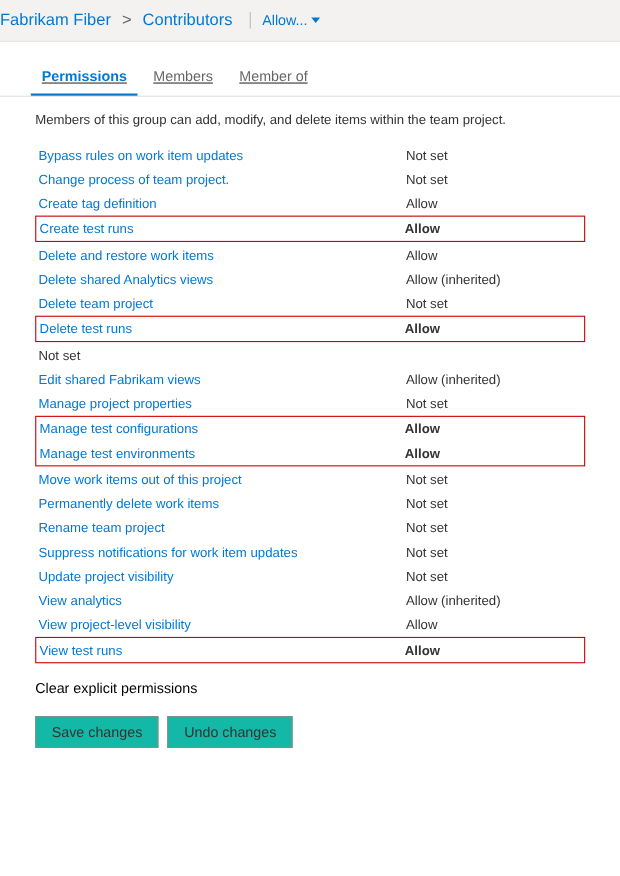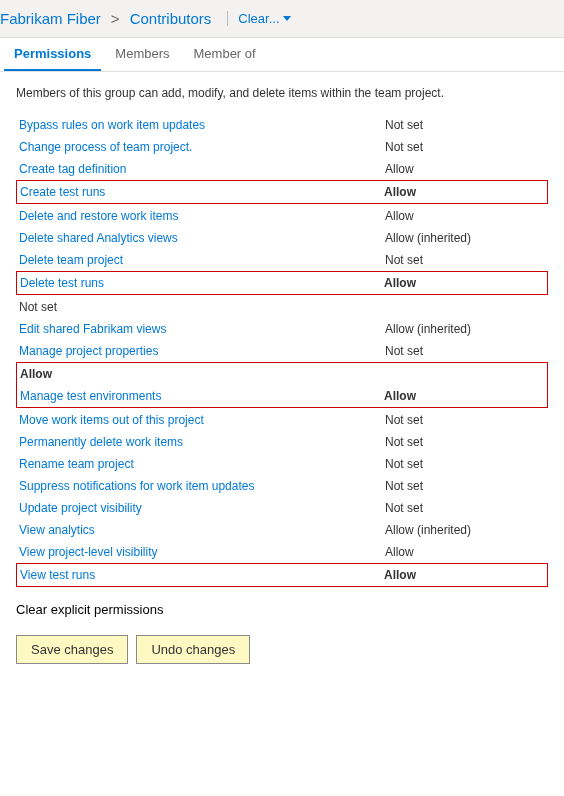--- a/index.html
+++ b/index.html
@@ -46,41 +46,42 @@
       width: 0; height: 0;
       border-left: 4px solid transparent;
       border-right: 4px solid transparent;
       border-top: 5px solid #0078d4;
       display: inline-block;
     }
 
     
     .tabs {
       display: flex;
-      padding: 0 4px;
+      padding: 0 28px;
       border-bottom: 1px solid #e0e0e0;
-      margin-top: 0;
+      margin-top: 16px;
+      text-decoration: underline;
     }
     .tab {
       padding: 8px 10px;
       font-size: 13px;
       cursor: pointer;
       color: #666;
       border-bottom: 2px solid transparent;
       margin-right: 4px;
     }
     .tab.active {
       color: #0078d4;
       border-bottom: 2px solid #0078d4;
       font-weight: 600;
     }
 
     
     .content {
-      padding: 12px 16px;
+      padding: 12px 32px;
     }
     .description {
       font-size: 12px;
       color: #333;
       margin-bottom: 12px;
       line-height: 1.5;
     }
     .perm-row {
       display: flex;
       align-items: center;
@@ -119,34 +120,34 @@
     .btn-row {
       display: flex;
       gap: 8px;
       margin-top: 4px;
     }
     .btn {
       padding: 6px 14px;
       font-size: 13px;
       cursor: pointer;
       border: 1px solid #8a8a8a;
-      background: #fef9c3;
+      background: #14b8a6;
       color: #333;
       font-family: "Segoe UI", sans-serif;
     }
   </style>
 </head>
 <body>
 
 <div class="header">
   <span class="header-title">Fabrikam Fiber</span>
   <span class="header-sep">&gt;</span>
   <span class="header-title">Contributors</span>
   <div class="header-edit-btn">
-    <span>Clear...</span>
+    <span>Allow...</span>
     <span class="chevron-down"></span>
   </div>
 </div>
 
 <div class="tabs">
 <div class="tab active">Permissions</div>
     <div class="tab">Members</div>
     <div class="tab">Member of</div>
   </div>
 
@@ -195,20 +196,21 @@
       <div class="perm-row">
         <span class="perm-name">Edit shared Fabrikam views</span>
         <span class="perm-value">Allow (inherited)</span>
       </div>
       <div class="perm-row">
         <span class="perm-name">Manage project properties</span>
         <span class="perm-value">Not set</span>
       </div>
       <div style="border: 1.5px solid rgb(204, 0, 0); margin-bottom: 1px;">
         <div class="perm-row">
+          <span class="perm-name">Manage test configurations</span>
           <span class="perm-value bold">Allow</span>
         </div>
         <div class="perm-row">
           <span class="perm-name">Manage test environments</span>
           <span class="perm-value bold">Allow</span>
         </div>
       </div>
       <div class="perm-row">
         <span class="perm-name">Move work items out of this project</span>
         <span class="perm-value">Not set</span>

